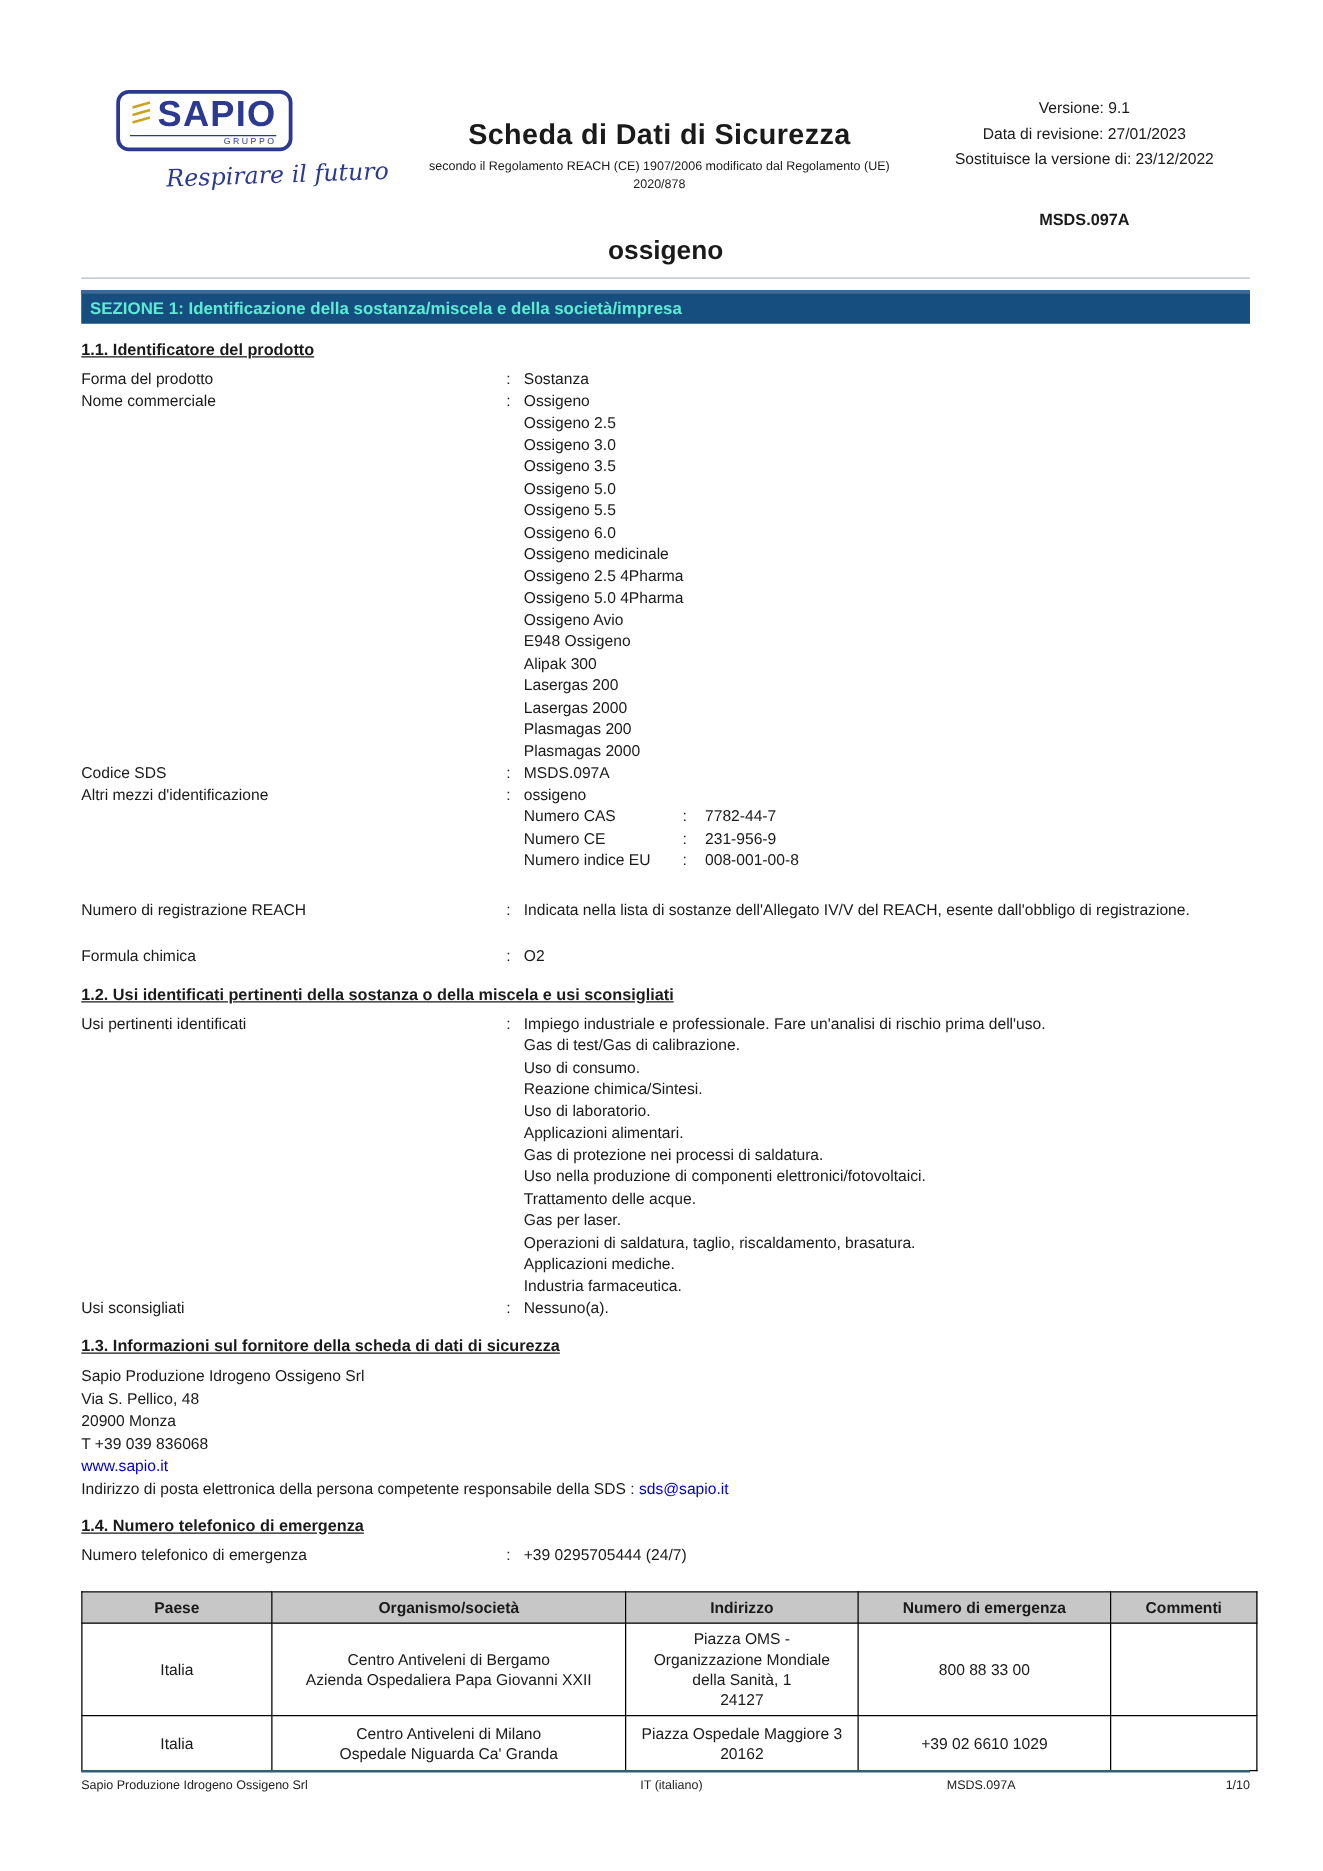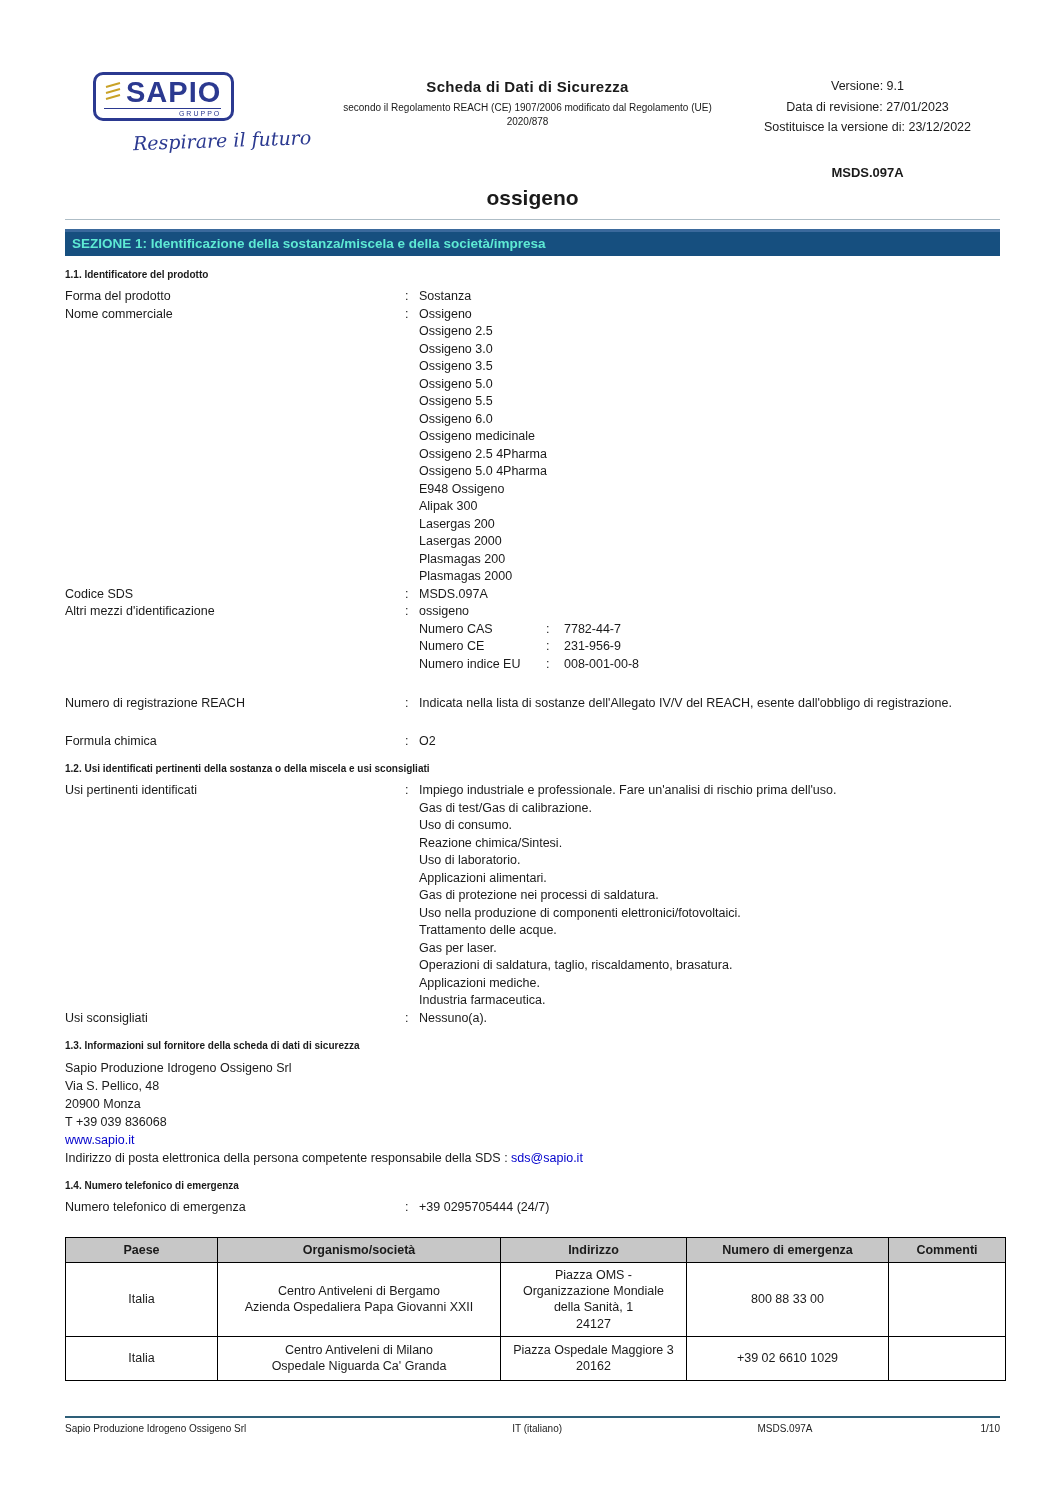--- a/index.html
+++ b/index.html
@@ -26,36 +26,36 @@
   .logo-word{font-size:29px;font-weight:bold;color:var(--logo);letter-spacing:1px;line-height:1;}
   .logo-gruppo{
     font-size:7px;color:var(--logo);text-align:right;letter-spacing:2px;
     border-top:1px solid var(--logo);margin-top:1px;padding-top:1px;
   }
   .logo-tagline{
     font-family:"DejaVu Serif",serif;font-style:italic;color:var(--logo);
     font-size:19px;margin:8px 0 0 40px;transform:rotate(-2deg);white-space:nowrap;
   }
   .hdr-center{flex:1;text-align:center;padding-top:6px;}
-  .hdr-title{font-size:15px;font-weight:bold;letter-spacing:.3px;}
+  .hdr-title{font-size:23px;font-weight:bold;letter-spacing:.3px;margin-top:16px;}
   .hdr-sub{font-size:10px;margin:6px auto 0;max-width:390px;line-height:1.35;}
   .hdr-right{width:265px;flex:none;text-align:center;font-size:12.5px;line-height:1.65;padding-top:4px;}
   .doc-code-row{display:flex;justify-content:flex-end;}
   .doc-code{width:265px;text-align:center;font-weight:bold;font-size:13px;margin-top:14px;}
 
   .product-title{text-align:center;font-size:21px;font-weight:bold;margin-top:6px;}
   .title-rule{border:0;border-top:1px solid var(--rule);margin:9px 0 0 0;}
 
   .secbar{
     margin-top:9px;background:var(--bar);border-top:3px solid #3A699C;
     color:#5eead4;font-weight:bold;font-size:13.5px;padding:4px 7px 5px;
   }
 
   .h2{
-    font-size:10px;font-weight:bold;
+    font-size:13px;font-weight:bold;text-decoration:underline;
     margin:13px 0 8px;
   }
 
   
   .row{display:grid;grid-template-columns:340px 14px 1fr;font-size:12.5px;line-height:17.5px;}
   .row .colon::before{content:":";}
   .vlist{font-size:12.5px;line-height:17.5px;}
   .subrow{display:grid;grid-template-columns:127px 18px 1fr;}
   .subrow .colon::before{content:":";}
   .gap22{height:22px;} .gap20{height:20px;}
@@ -150,20 +150,21 @@
       <div class="vlist">
           <div>Ossigeno 2.5</div>
           <div>Ossigeno 3.0</div>
           <div>Ossigeno 3.5</div>
           <div>Ossigeno 5.0</div>
           <div>Ossigeno 5.5</div>
           <div>Ossigeno 6.0</div>
           <div>Ossigeno medicinale</div>
           <div>Ossigeno 2.5 4Pharma</div>
           <div>Ossigeno 5.0 4Pharma</div>
+          <div>Ossigeno Avio</div>
           <div>E948 Ossigeno</div>
           <div>Alipak 300</div>
           <div>Lasergas 200</div>
           <div>Lasergas 2000</div>
           <div>Plasmagas 200</div>
           <div>Plasmagas 2000</div>
         </div>
     </div>
     <div class="row">
       <span>Codice SDS</span>

